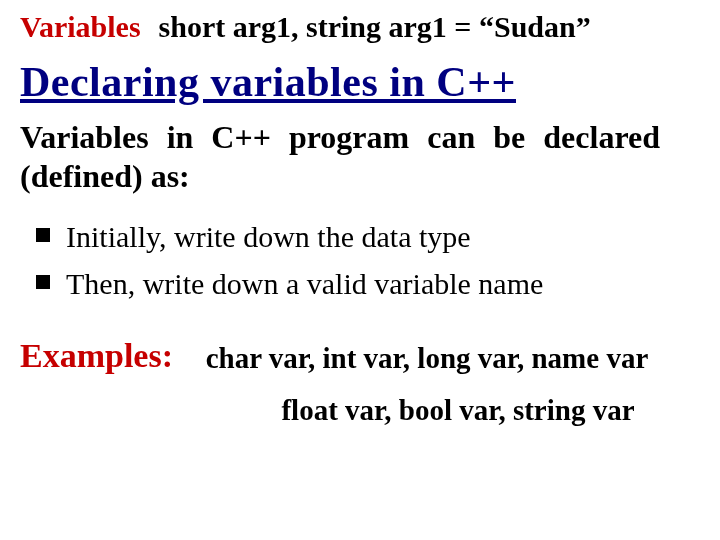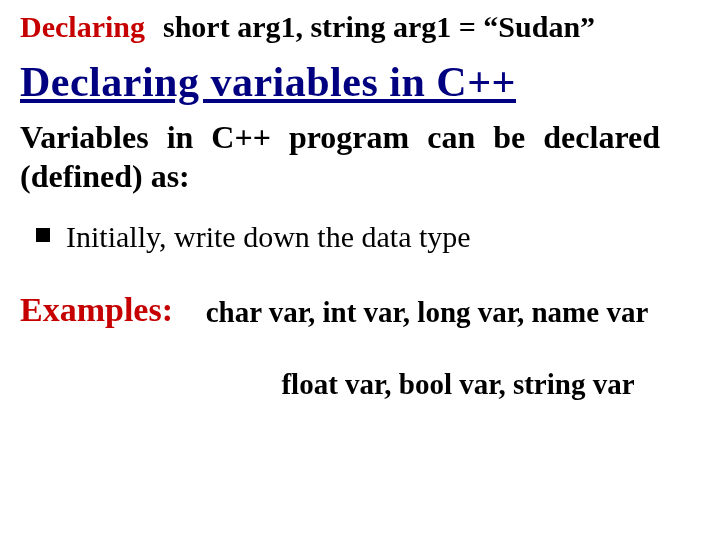--- a/index.html
+++ b/index.html
@@ -90,38 +90,39 @@
     width: 460px;
     line-height: 1.35;
     padding-top: 4px;
   }
   .ex3 {
     font-size: 29px;
     font-weight: bold;
     text-align: center;
     width: 460px;
     margin-left: 208px;
-    margin-top: 36px;
+    margin-top: 16px;
   }
 </style>
 </head>
 <body>
 
 <div class="slide">
 
   <div class="line1">
-    <span class="label">Declaring</span><span class="gap"></span><span>short  arg1, string arg1 = “Sudan”</span>
+    <span class="label">Variables</span><span class="gap"></span><span>short  arg1, string arg1 = “Sudan”</span>
   </div>
 
   <div class="heading">Declaring variables in C++</div>
 
   <div class="para">Variables in C++ program can be declared (defined) as:</div>
 
   <ul class="bullets">
     <li><span>Initially, write down the data type</span></li>
+    <li><span>Then, write down a valid variable name</span></li>
   </ul>
 
   <div class="ex2-wrap">
     <div class="ex2-label">Examples:</div>
     <div class="ex2-body">char  var, int var, long var, name var</div>
   </div>
 
   <div class="ex3">float var, bool var, string var</div>
 
 </div>

